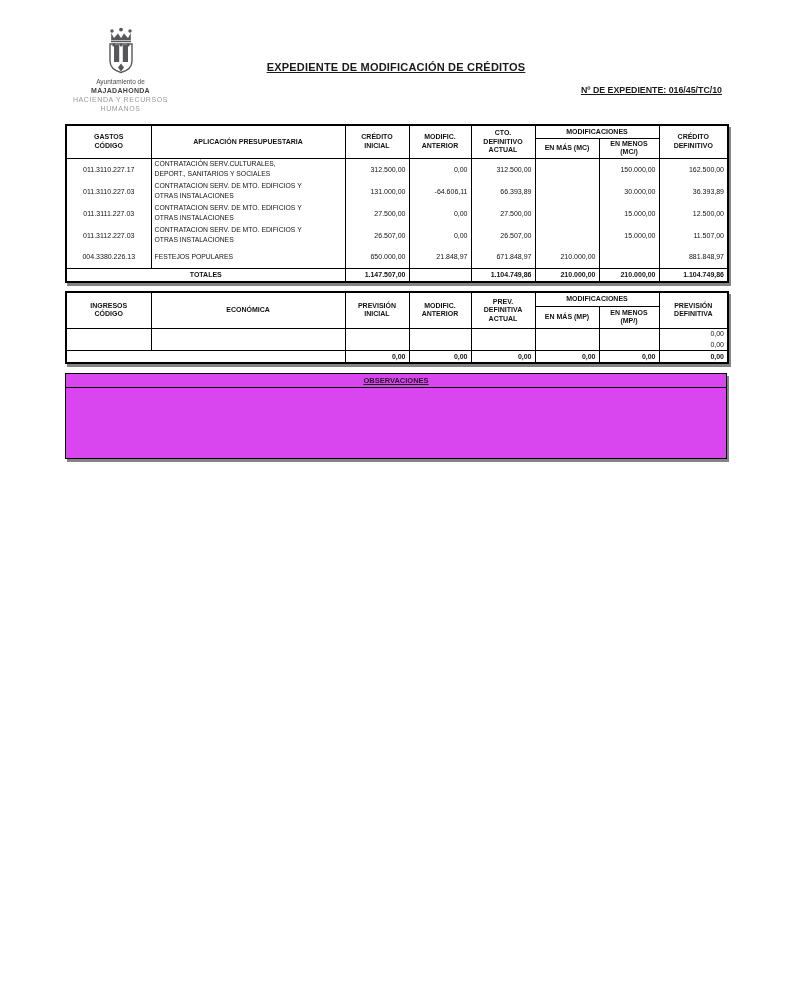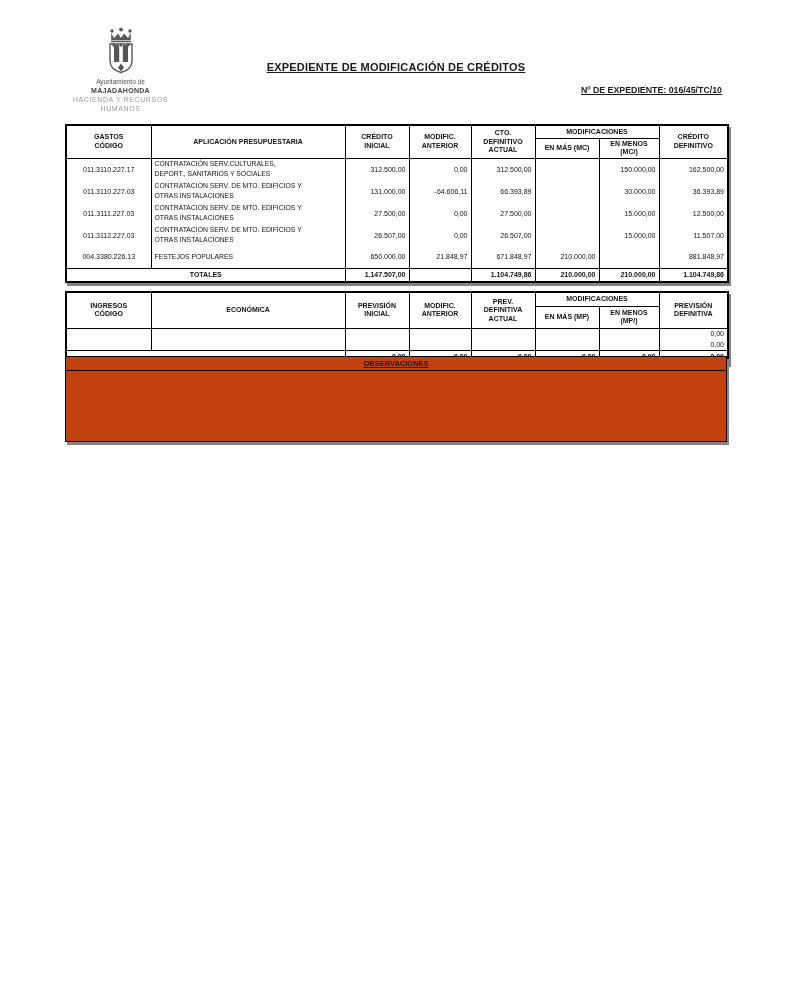--- a/index.html
+++ b/index.html
@@ -36,22 +36,22 @@
   tr.body-row-sm { height:11px; }
   td.code { text-align:center; white-space:nowrap; }
   td.desc { text-align:left; white-space:pre-line; font-size:6.8px; line-height:10px; }
   td.num  { text-align:right; white-space:nowrap; }
   .grid tfoot td { font-weight:bold; border-top:1px solid #000; }
   tr.totals-row { height:14px; }
   tr.totals-row-sm { height:13px; }
   td.tot-label { text-align:center; }
 
   
-  .obs { position:absolute; left:65px; top:356px; width:660px; height:84px;
-         border:1px solid #000; background:#c2410c; box-shadow:2px 3px 0 #848484; }
+  .obs { position:absolute; left:65px; top:373px; width:660px; height:84px;
+         border:1px solid #000; background:#d946ef; box-shadow:2px 3px 0 #848484; }
   .obs-head { height:13px; border-bottom:1px solid #000; text-align:center;
               font-size:7.5px; font-weight:bold; line-height:13px; }
   .obs-body { width:100%; height:69px; }
 </style>
 </head>
 <body>
 
 <div class="page">
 
   <div class="logo-block">

